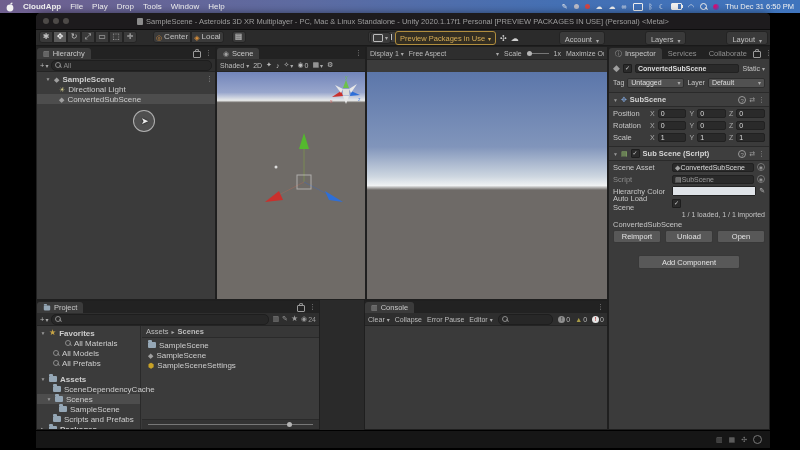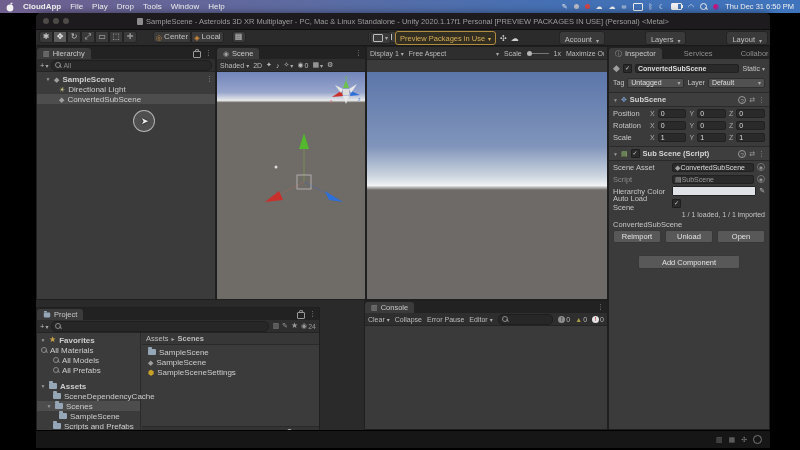--- a/index.html
+++ b/index.html
@@ -53,21 +53,21 @@
     font-size:7.5px;display:flex;align-items:center;gap:3px;background:#332e22;}
   .ddbtn{height:12px;padding:0 5px;background:#3a3a3a;border:1px solid #232323;border-radius:3px;
     color:#c0c0c0;font-size:7.5px;display:flex;align-items:flex-end;gap:4px;margin-left:36px;}
   .caret{font-size:6px;color:#aaa;}
 
   
   .panel{position:absolute;background:#3b3b3b;border:1px solid #1f1f1f;box-sizing:border-box;overflow:hidden;}
   .tabrow{height:12px;background:#222;display:flex;align-items:stretch;position:relative;}
   .tab{padding:0 6px;background:#3b3b3b;color:#c8c8c8;font-size:7.5px;display:flex;align-items:center;gap:3px;
     border-radius:3px 3px 0 0;margin-top:1px;}
-  .tab.inactive{background:transparent;color:#8f8f8f;margin-left:16px;}
+  .tab.inactive{background:transparent;color:#8f8f8f;}
   .tabrow .rightic{margin-left:auto;display:flex;align-items:center;gap:4px;padding-right:3px;color:#9a9a9a;font-size:7px;}
   .ptb{height:13px;background:#2e2e2e;border-bottom:1px solid #242424;display:flex;align-items:center;
     font-size:7.5px;color:#bdbdbd;padding:0 3px;gap:3px;box-sizing:border-box;}
   .searchfield{flex:1;height:9px;background:#272727;border:1px solid #1e1e1e;border-radius:5px;
     display:flex;align-items:center;gap:2px;padding:0 3px;color:#8a8a8a;font-size:7px;}
   .mag2{width:4px;height:4px;border:1px solid #8a8a8a;border-radius:50%;position:relative;flex:none;display:inline-block;}
   .mag2::after{content:"";position:absolute;left:3px;top:3px;width:3px;height:1px;background:#8a8a8a;transform:rotate(45deg);}
   .lock{width:6px;height:5px;border:1px solid #9a9a9a;border-radius:1px;position:relative;display:inline-block;margin-top:3px;}
   .lock::before{content:"";position:absolute;left:1px;top:-3px;width:2px;height:2px;border:1px solid #9a9a9a;border-bottom:none;border-radius:2px 2px 0 0;}
   .kebab{color:#9a9a9a;font-size:7px;}
@@ -520,21 +520,21 @@
       <div class="insp-row" style="height:13px;gap:4px">
         <span class="ubtn" style="flex:1">Reimport</span>
         <span class="ubtn" style="flex:1">Unload</span>
         <span class="ubtn" style="flex:1">Open</span>
       </div>
       <div style="display:flex;justify-content:center;margin-top:12px">
         <span class="ubtn" style="width:100px;height:12px">Add Component</span>
       </div>
     </div>
 
-    <div class="panel" style="left:0;top:294px;width:284px;height:130px;">
+    <div class="panel" style="left:0;top:287px;width:284px;height:130px;">
       <div class="tabrow">
         <div class="tab">
           <span class="folder" style="transform:scale(.8)"></span>
           <span>Project</span>
         </div>
         <div class="rightic">
           <span class="lock"></span>
           <span class="kebab">⋮</span>
         </div>
       </div>
@@ -553,21 +553,21 @@
           <span>◉</span>
           <span>24</span>
         </span>
       </div>
       <div style="position:absolute;left:0;top:25px;bottom:0;width:104px;border-right:1px solid #2a2a2a;padding-top:2px;box-sizing:border-box">
         <div class="trow" style="padding-left:3px">
           <span class="fold">▼</span>
           <span class="star">★</span>
           <span class="bold">Favorites</span>
         </div>
-        <div class="trow" style="padding-left:4px">
+        <div class="trow" style="padding-left:28px">
           <span class="mag2"></span>
           <span>All Materials</span>
         </div>
         <div class="trow" style="padding-left:16px">
           <span class="mag2"></span>
           <span>All Models</span>
         </div>
         <div class="trow" style="padding-left:16px">
           <span class="mag2"></span>
           <span>All Prefabs</span>

